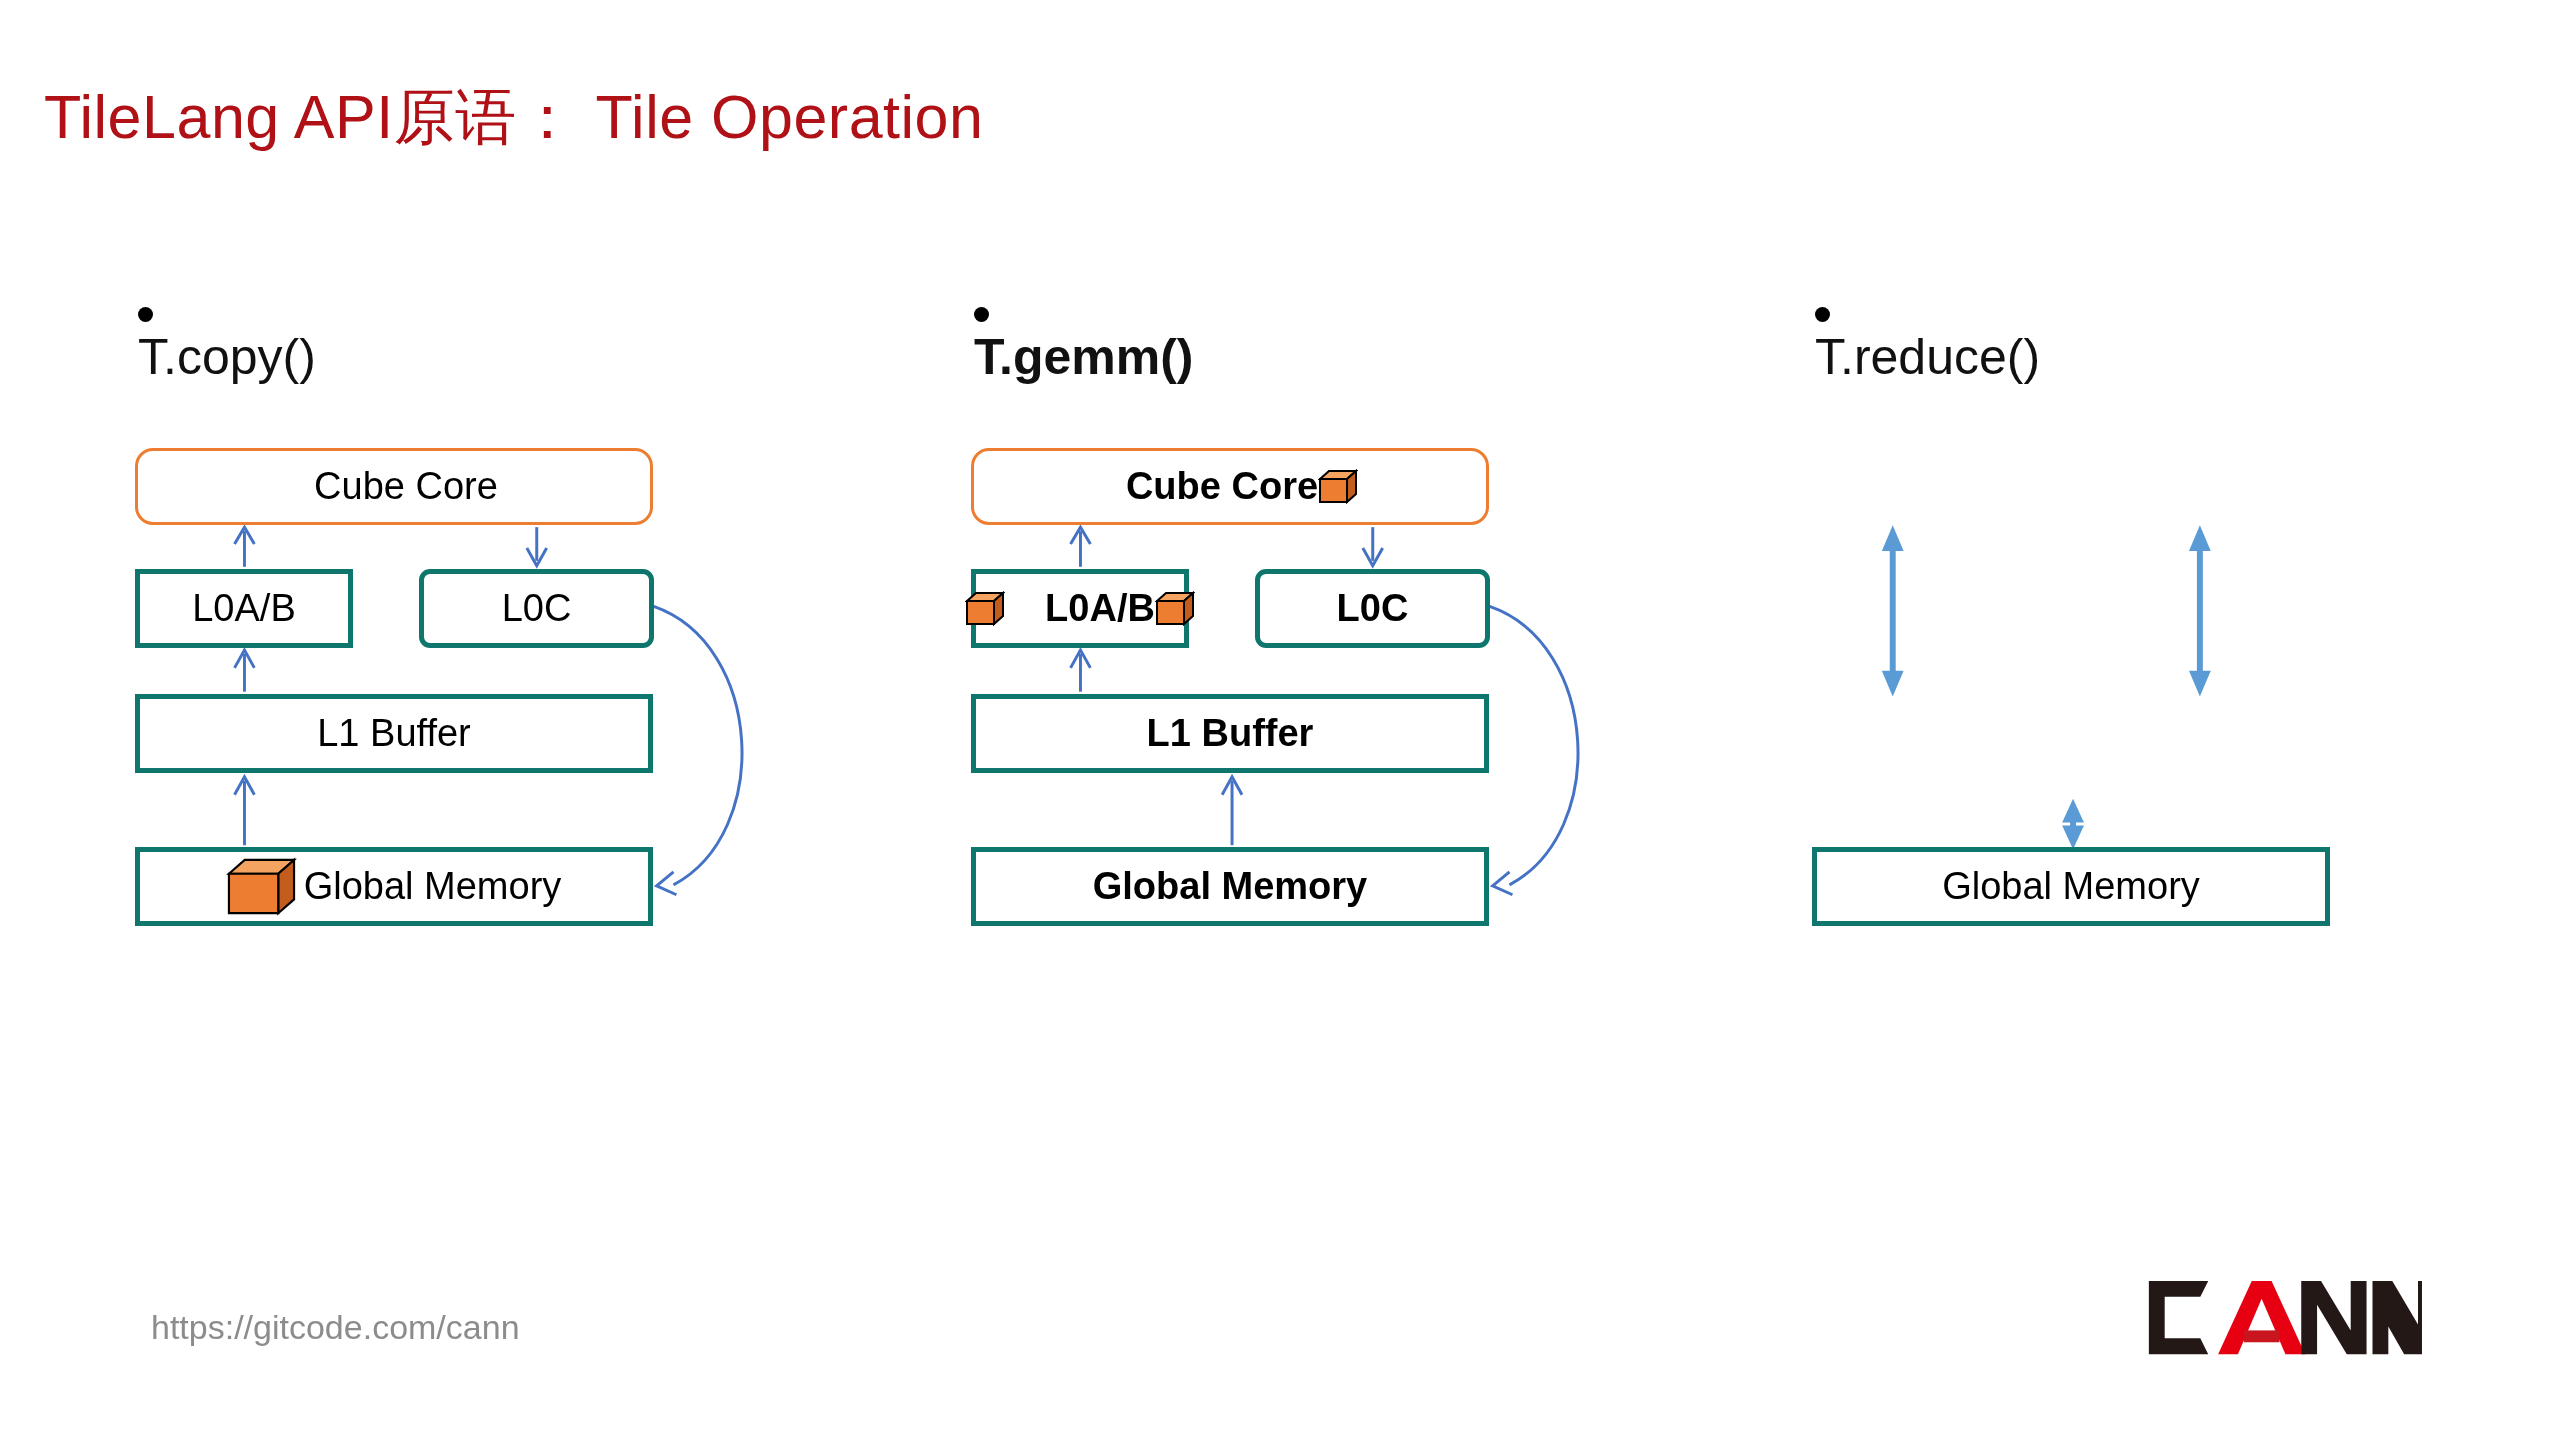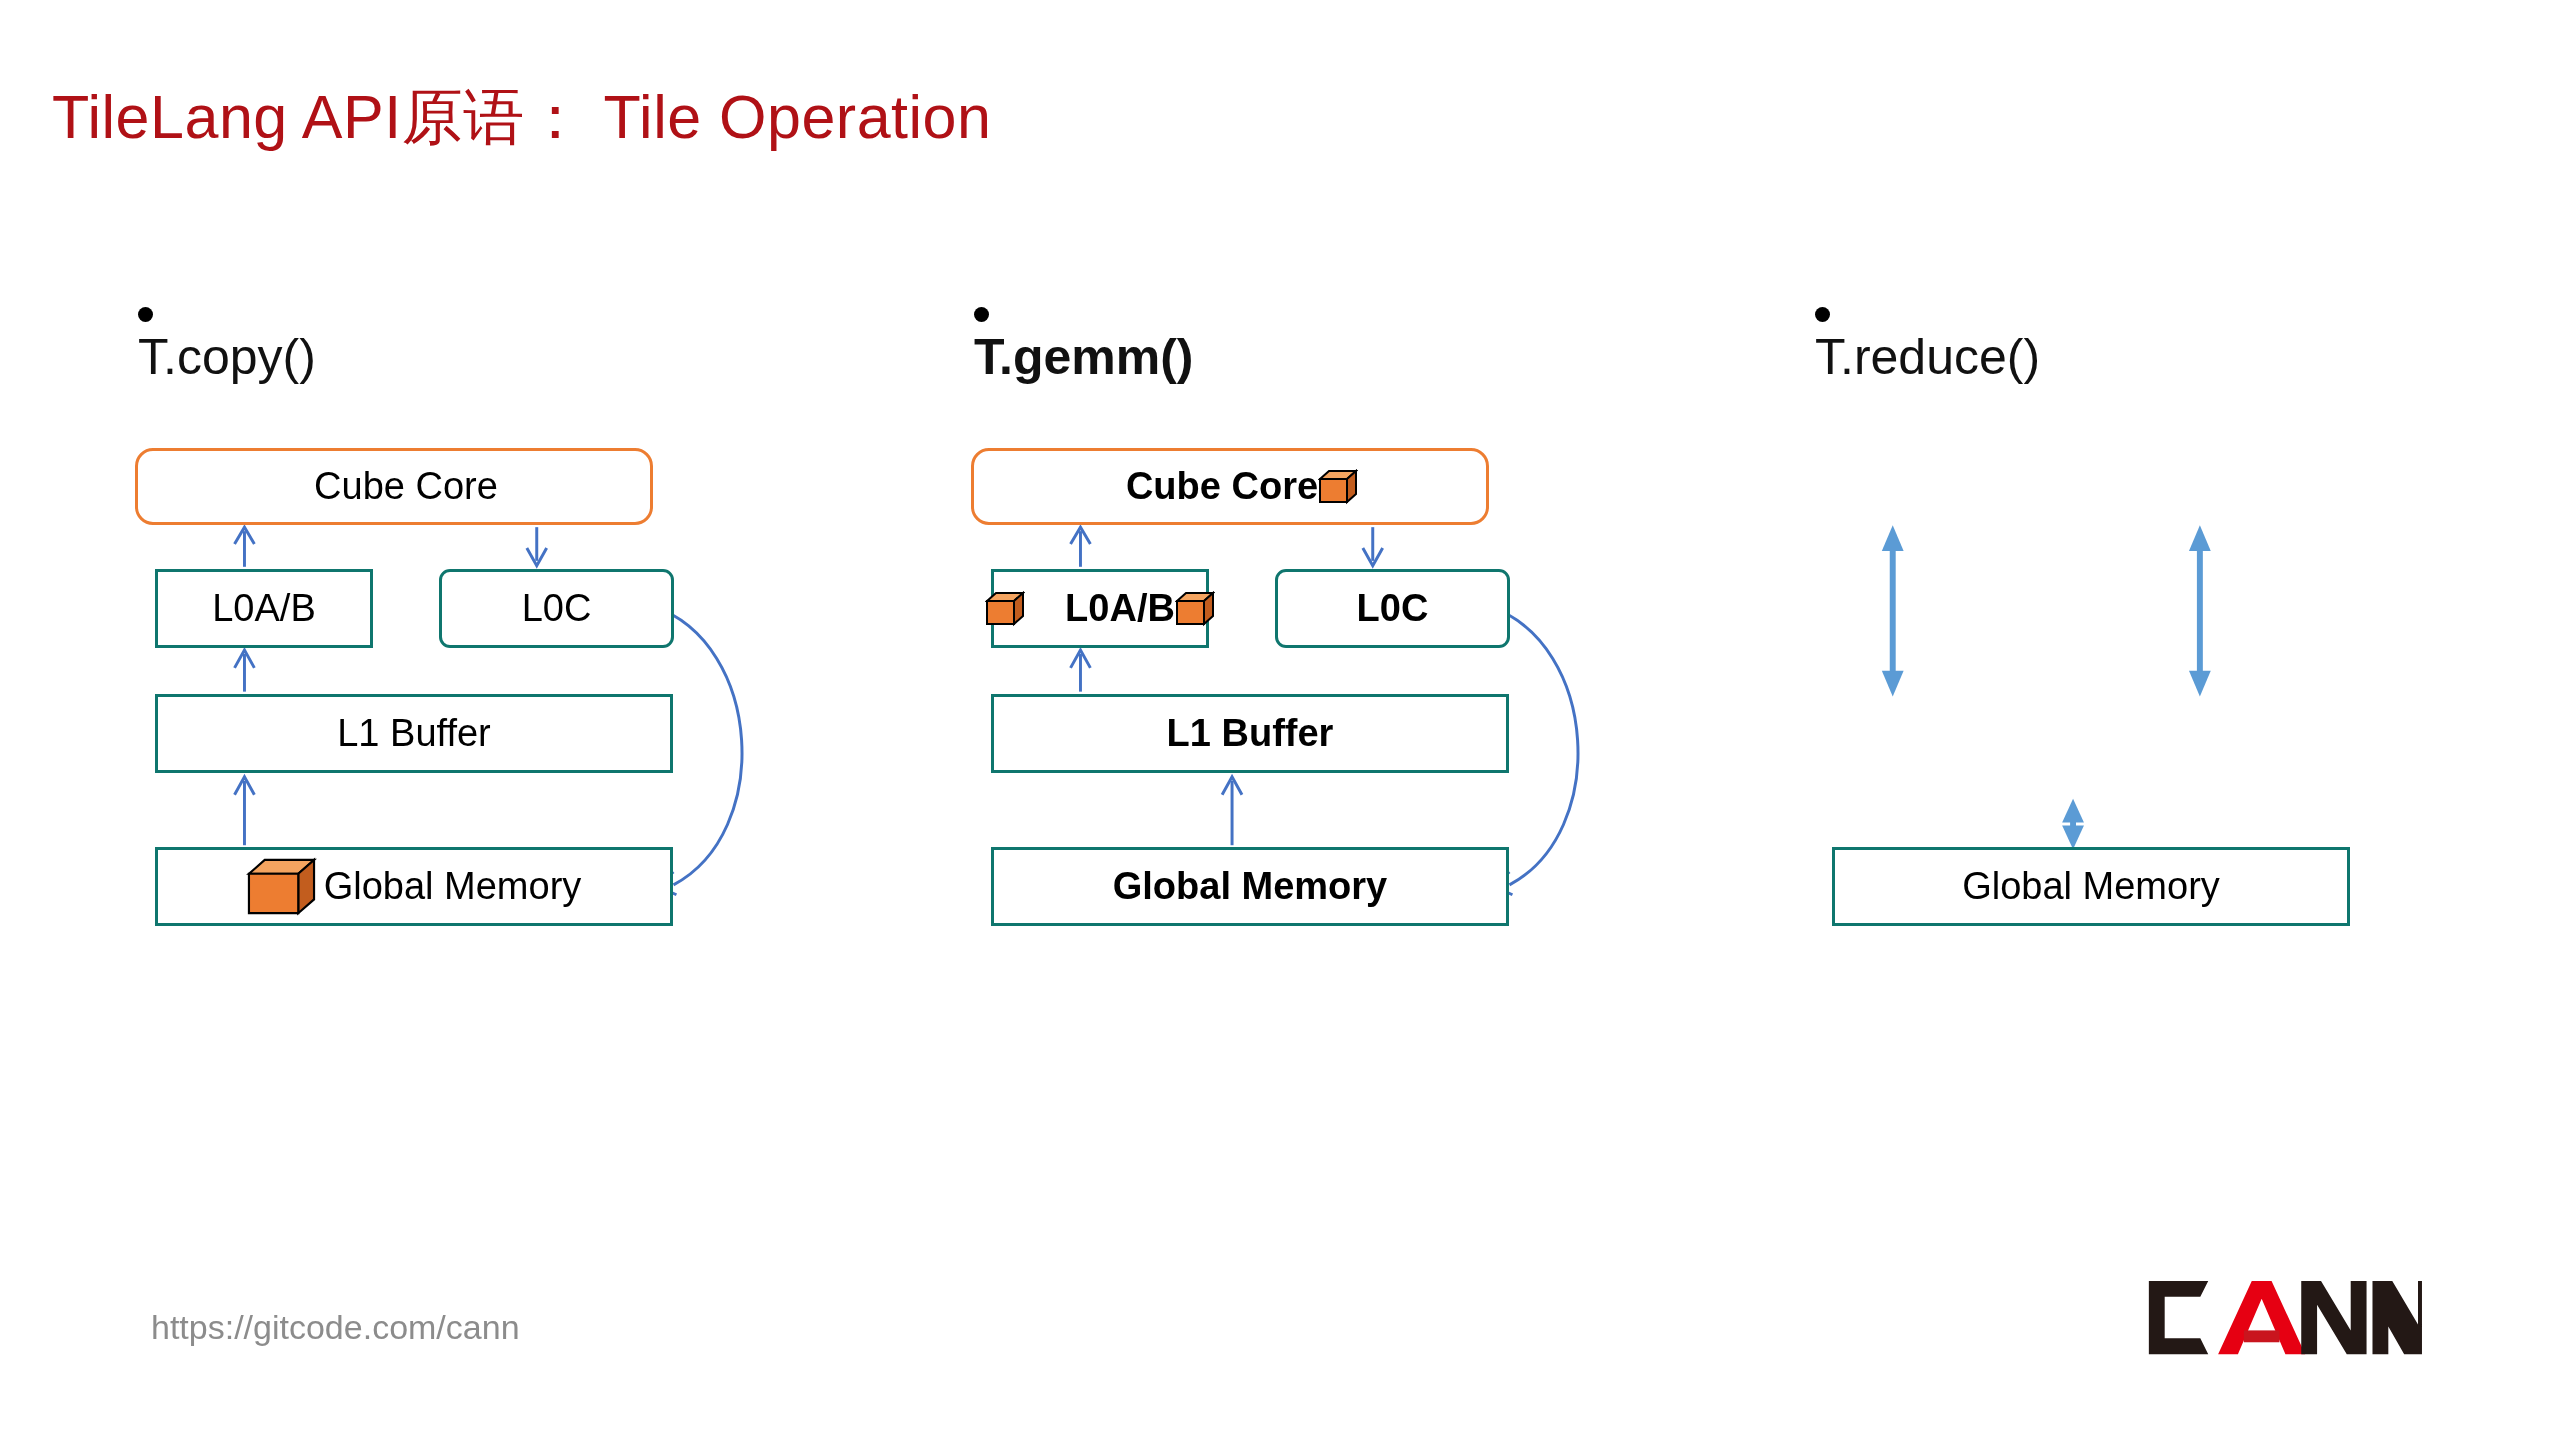--- a/index.html
+++ b/index.html
@@ -18,21 +18,20 @@
 
   
   #slide-title {
     position: absolute;
     left: 44px;
     top: 77px;
     font-size: 61px;
     color: #b01116;
     letter-spacing: 0.5px;
     white-space: nowrap;
-    margin-left: 8px;
   }
 
   
   .column {
     position: absolute;
     top: 0;
     width: 753px;
     height: 1090px;
   }
   #col-copy   { left: 79px;   }
@@ -69,21 +68,21 @@
     position: absolute;
     box-sizing: border-box;
     display: flex;
     align-items: center;
     justify-content: center;
     background: #ffffff;
     font-size: 38px;
     color: #000000;
     white-space: nowrap;
   }
-  .box-blue  { border: 3px solid #0f766e; margin-left: 20px; }
+  .box-blue  { border: 5px solid #0f766e; }
   .box-orange{ border: 3px solid #ed7d31; border-radius: 18px; padding-left: 24px; }
 
   .core-box    { left: 56px;  top: 448px; width: 518px; height: 77px; }
   .l0ab-box    { left: 56px;  top: 569px; width: 218px; height: 79px; }
   .l0c-box     { left: 340px; top: 569px; width: 235px; height: 79px; border-radius: 11px; }
   .l1-box      { left: 56px;  top: 694px; width: 518px; height: 79px; }
   .gm-box      { left: 56px;  top: 847px; width: 518px; height: 79px; }
 
   
   .vec-box     { left: 56px;  top: 448px; width: 518px; height: 77px; }

